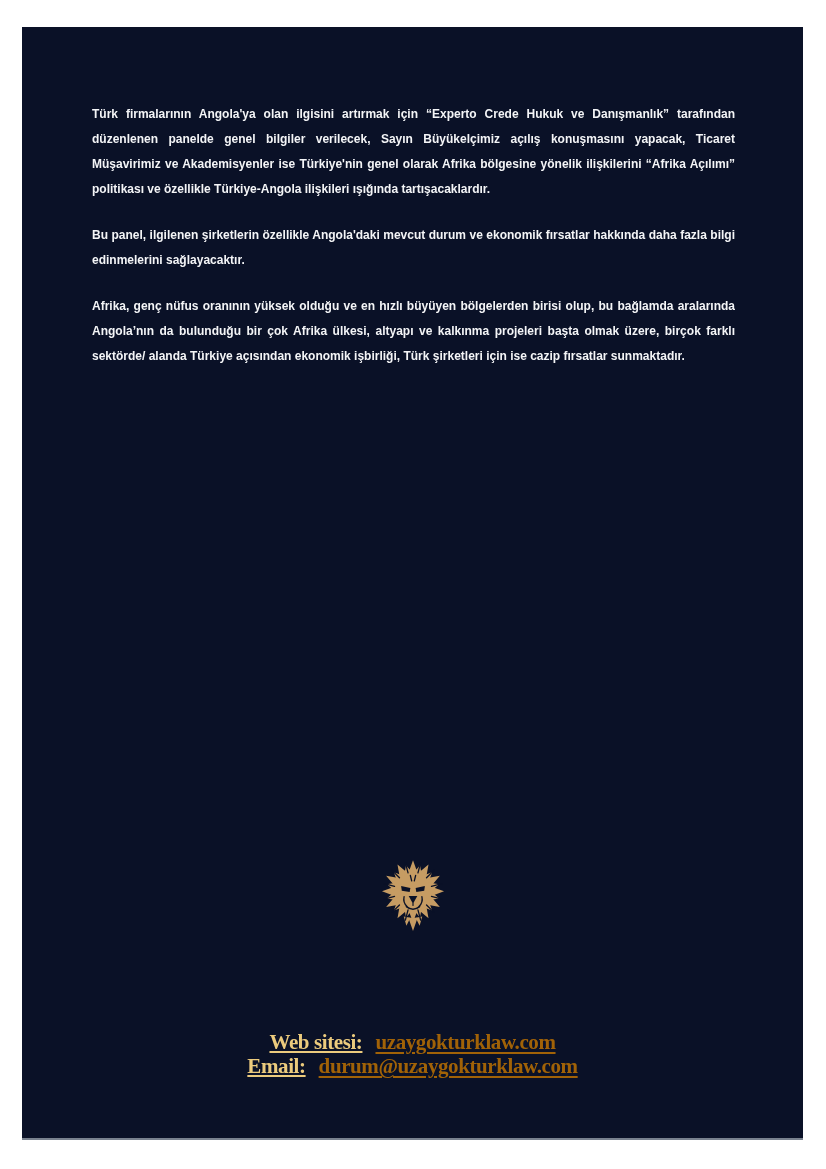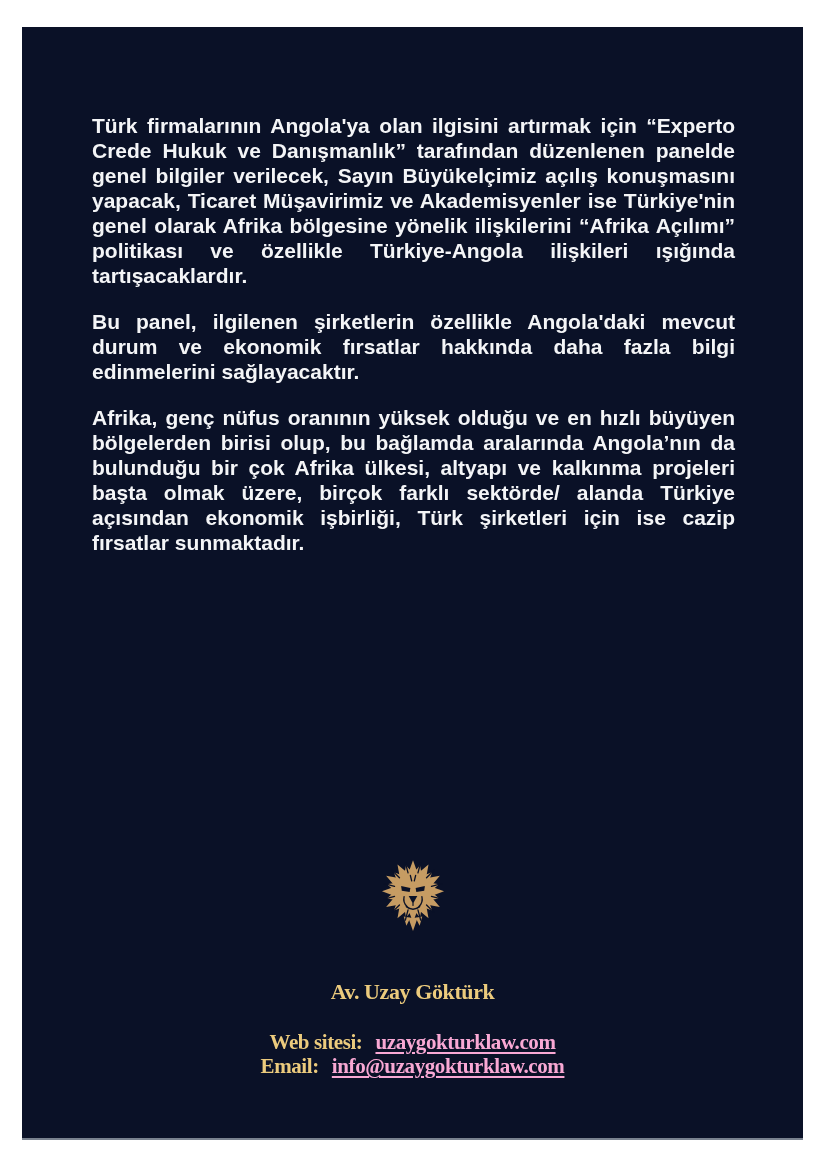--- a/index.html
+++ b/index.html
@@ -15,24 +15,24 @@
     left:22px;top:27px;
     width:781px;height:1111px;
     background:#0a1127;
     box-shadow:0 2px 0 0 #79828f;
   }
   .body-text{
     position:absolute;
     left:70px;top:75px;width:643px;
   }
   .body-text p{
-    margin:11px 0 21px 0;
+    margin:0 0 21px 0;
     color:#f4f5f7;
     font-weight:bold;
-    font-size:21px;
+    font-size:12px;
     line-height:25px;
     text-align:justify;
   }
   .lion{
     position:absolute;
     top:830px;left:50%;margin-left:-33px;
     width:66px;height:78px;
   }
   .lion svg{display:block;width:66px;height:78px;}
   .serif{
@@ -41,23 +41,23 @@
     font-family:"Liberation Serif",serif;
     font-weight:bold;
     color:#eccb7d;
     letter-spacing:-0.4px;
   }
   .firm   {top:928px;font-size:22px;line-height:25px;}
   .person {top:952px;font-size:22px;line-height:25px;}
   .contact{font-size:21px;line-height:25px;}
   .website{top:1003px;}
   .email  {top:1027px;}
-  .contact .label{margin-right:13px;}
+  .contact .label{margin-right:13px;text-decoration:underline;}
   .contact a{
-    color:#f9a8d4;
+    color:#a16207;
     text-decoration:underline;
     text-decoration-thickness:2px;
     text-underline-offset:3px;
     cursor:pointer;
   }
 </style>
 </head>
 <body>
 
 <div class="sheet">
@@ -106,24 +106,23 @@
         <g stroke="#0a1127" fill="none" stroke-linecap="round">
           <path d="M40,75 Q50,83 60,75" stroke-width="2.2"></path>
           <path d="M36.5,60 Q34.5,69 41,75" stroke-width="2"></path>
           <path d="M63.5,60 Q65.5,69 59,75" stroke-width="2"></path>
           <path d="M46,28 L48,36" stroke-width="2"></path>
           <path d="M54,28 L52,36" stroke-width="2"></path>
         </g>
       </svg>
     </div>
 
-    <div class="serif person">Av. Uzay Göktürk</div>
 
     <div class="serif contact website">
       <span class="label">Web sitesi:</span><a>uzaygokturklaw.com</a>
     </div>
 
     <div class="serif contact email">
-      <span class="label">Email:</span><a>info@uzaygokturklaw.com</a>
+      <span class="label">Email:</span><a>durum@uzaygokturklaw.com</a>
     </div>
 
   </div>
 </div>
 
 </body></html>

